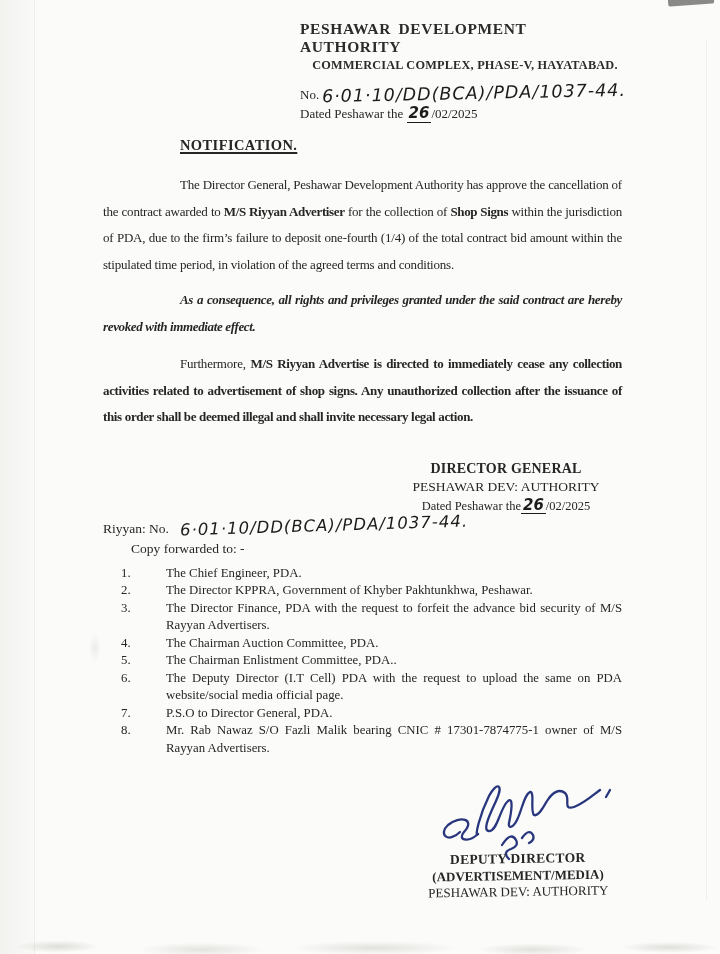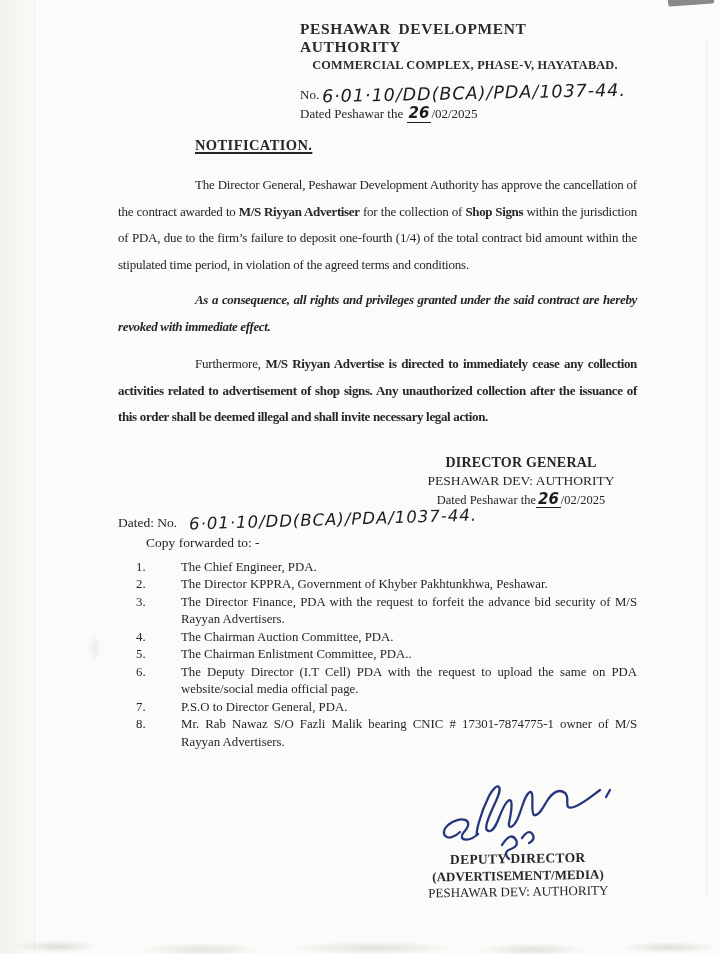--- a/index.html
+++ b/index.html
@@ -34,29 +34,29 @@
   .org-address{font-size:12.3px;font-weight:700;letter-spacing:.2px;margin-top:2px;color:#2b2b2b;text-align:center;}
   .ref-line{margin-top:10px;font-size:13px;white-space:nowrap;}
   .date-line{font-size:13px;margin-top:1px;}
 
   .hand{font-family:"DejaVu Sans", sans-serif;font-style:italic;font-weight:500;
     display:inline-block;transform:rotate(-1.2deg);letter-spacing:1px;font-size:17.5px;color:#1c1c1c;}
   .hand-day{font-family:"DejaVu Sans", sans-serif;font-style:italic;font-weight:600;
     display:inline-block;font-size:15px;border-bottom:1.6px solid #1c1c1c;padding:0 2px;color:#1c1c1c;}
 
   
-  .doc{position:absolute;left:118px;top:136px;width:519px;}
+  .doc{position:absolute;left:103px;top:136px;width:519px;}
   .title{display:inline-block;font-size:14.5px;font-weight:700;letter-spacing:.4px;
     text-decoration:underline;text-underline-offset:2px;text-decoration-thickness:1.5px;
     margin-left:77px;margin-bottom:18px;}
   .para{font-size:13px;line-height:26.5px;text-align:justify;text-indent:77px;
     letter-spacing:-0.2px;margin:0 0 9px 0;}
   .bi{font-weight:700;letter-spacing:-0.35px;}
   .para.all-bi{font-weight:700;font-style:italic;letter-spacing:-0.35px;margin-bottom:11px;}
-  .para.p3{margin-bottom:24px;}
+  .para.p3{margin-bottom:30px;}
 
   .sig-block{width:260px;margin-left:auto;margin-right:-14px;text-align:center;line-height:16px;}
   .sig-sd{font-size:13px;font-weight:700;}
   .sig-title{font-size:14px;font-weight:700;letter-spacing:.2px;margin-top:18px;}
   .sig-org{font-size:13.5px;margin-top:2px;}
   .sig-date{font-size:12.5px;margin-top:2px;white-space:nowrap;}
 
   .endst-row{margin-top:4px;white-space:nowrap;font-size:13.5px;}
   .endst-row .hand{font-size:16.5px;margin-left:8px;transform:rotate(-1.8deg) translateY(-2px);}
   .copy-line{font-size:13.5px;margin-top:4px;margin-left:28px;}
@@ -112,21 +112,21 @@
 
     <div class="sig-block">
       <div class="sig-title">DIRECTOR GENERAL</div>
       <div class="sig-org">PESHAWAR DEV: AUTHORITY</div>
       <div class="sig-date">
         <span>Dated Peshawar the</span><span class="hand-day">26</span><span>/02/2025</span>
       </div>
     </div>
 
     <div class="endst-row">
-      <span>Dated: No.</span>
+      <span>Riyyan: No.</span>
       <span class="hand">6·01·10/DD(BCA)/PDA/1037-44.</span>
     </div>
     <div class="copy-line">Copy forwarded to: -</div>
 
     <div class="recipients">
       <div class="r-item">
           <span class="r-num">1.</span>
           <span class="r-text">The Chief Engineer, PDA.</span>
         </div>
       <div class="r-item">

